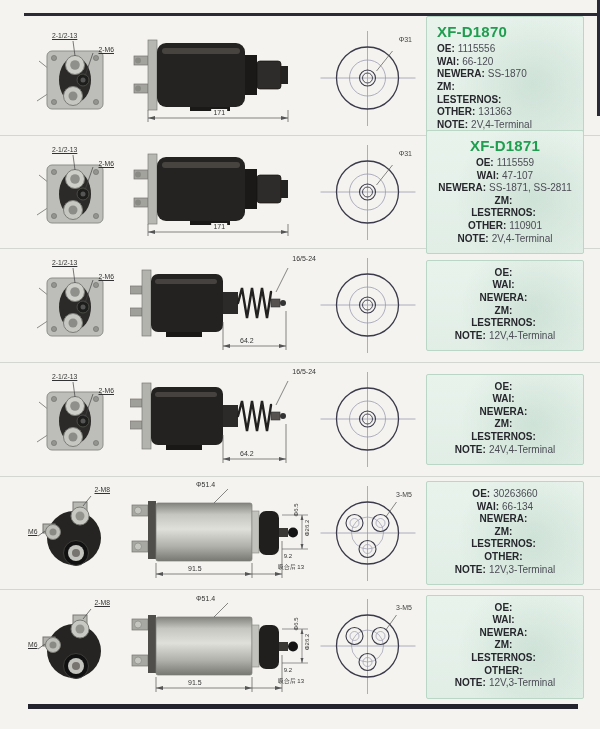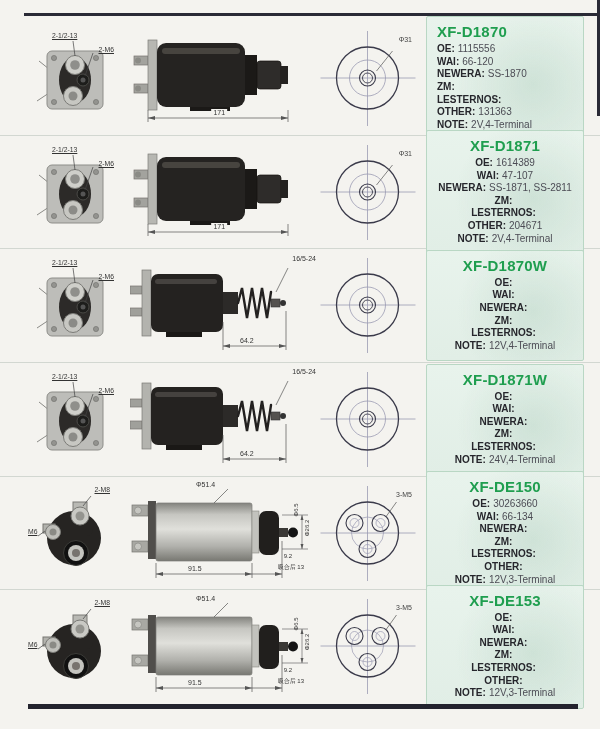--- a/index.html
+++ b/index.html
@@ -241,26 +241,26 @@
       <span class="dim d-len">171</span>
     </div>
     <div class="cell circlev">
       <svg width="96" height="95" viewBox="0 0 95 95">
           <use href="#circA"></use>
         </svg>
       <span class="clbl">Φ31</span>
     </div>
     <div class="infobox">
       <div class="title">XF-D1871</div>
-      <div class="field"><b>OE:</b><span>1614389</span></div>
+      <div class="field"><b>OE:</b><span>1115559</span></div>
       <div class="field"><b>WAI:</b><span>47-107</span></div>
       <div class="field"><b>NEWERA:</b><span>SS-1871, SS-2811</span></div>
       <div class="field"><b>ZM:</b><span></span></div>
       <div class="field"><b>LESTERNOS:</b><span></span></div>
-      <div class="field"><b>OTHER:</b><span>204671</span></div>
+      <div class="field"><b>OTHER:</b><span>110901</span></div>
       <div class="field"><b>NOTE:</b><span>2V,4-Terminal</span></div>
     </div>
   </div>
 
   <div class="row">
     <div class="cell photo pv1">
       <svg width="96" height="95" viewBox="0 0 90 95">
           <use href="#photoA"></use>
         </svg>
       <span class="lbl l1">2-1/2-13</span>
@@ -272,21 +272,20 @@
         </svg>
       <span class="dim d-thread">16/5-24</span>
       <span class="dim d-len">64.2</span>
     </div>
     <div class="cell circlev">
       <svg width="96" height="95" viewBox="0 0 95 95">
           <use href="#circB"></use>
         </svg>
     </div>
     <div class="infobox">
-      <div class="title">XF-D1870W</div>
       <div class="field"><b>OE:</b><span></span></div>
       <div class="field"><b>WAI:</b><span></span></div>
       <div class="field"><b>NEWERA:</b><span></span></div>
       <div class="field"><b>ZM:</b><span></span></div>
       <div class="field"><b>LESTERNOS:</b><span></span></div>
       <div class="field"><b>NOTE:</b><span>12V,4-Terminal</span></div>
     </div>
   </div>
 
   <div class="row">
@@ -303,21 +302,20 @@
         </svg>
       <span class="dim d-thread">16/5-24</span>
       <span class="dim d-len">64.2</span>
     </div>
     <div class="cell circlev">
       <svg width="96" height="95" viewBox="0 0 95 95">
           <use href="#circB"></use>
         </svg>
     </div>
     <div class="infobox">
-      <div class="title">XF-D1871W</div>
       <div class="field"><b>OE:</b><span></span></div>
       <div class="field"><b>WAI:</b><span></span></div>
       <div class="field"><b>NEWERA:</b><span></span></div>
       <div class="field"><b>ZM:</b><span></span></div>
       <div class="field"><b>LESTERNOS:</b><span></span></div>
       <div class="field"><b>NOTE:</b><span>24V,4-Terminal</span></div>
     </div>
   </div>
 
   <div class="row">
@@ -339,21 +337,20 @@
       <span class="dim d-len">91.5</span>
       <span class="dim d-note">吸合后 13</span>
     </div>
     <div class="cell circlev">
       <svg width="96" height="95" viewBox="0 0 95 95">
           <use href="#circC"></use>
         </svg>
       <span class="clbl">3-M5</span>
     </div>
     <div class="infobox">
-      <div class="title">XF-DE150</div>
       <div class="field"><b>OE:</b><span>30263660</span></div>
       <div class="field"><b>WAI:</b><span>66-134</span></div>
       <div class="field"><b>NEWERA:</b><span></span></div>
       <div class="field"><b>ZM:</b><span></span></div>
       <div class="field"><b>LESTERNOS:</b><span></span></div>
       <div class="field"><b>OTHER:</b><span></span></div>
       <div class="field"><b>NOTE:</b><span>12V,3-Terminal</span></div>
     </div>
   </div>
 
@@ -376,21 +373,20 @@
       <span class="dim d-len">91.5</span>
       <span class="dim d-note">吸合后 13</span>
     </div>
     <div class="cell circlev">
       <svg width="96" height="95" viewBox="0 0 95 95">
           <use href="#circC"></use>
         </svg>
       <span class="clbl">3-M5</span>
     </div>
     <div class="infobox">
-      <div class="title">XF-DE153</div>
       <div class="field"><b>OE:</b><span></span></div>
       <div class="field"><b>WAI:</b><span></span></div>
       <div class="field"><b>NEWERA:</b><span></span></div>
       <div class="field"><b>ZM:</b><span></span></div>
       <div class="field"><b>LESTERNOS:</b><span></span></div>
       <div class="field"><b>OTHER:</b><span></span></div>
       <div class="field"><b>NOTE:</b><span>12V,3-Terminal</span></div>
     </div>
   </div>
 

